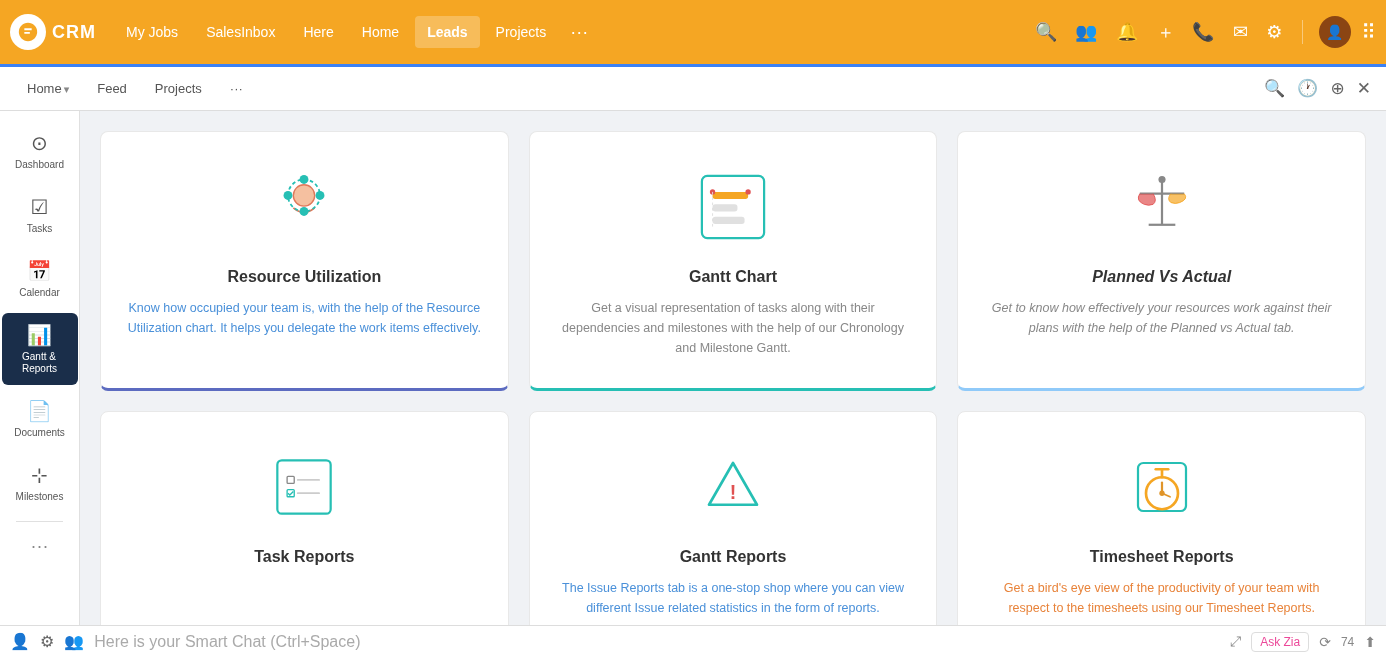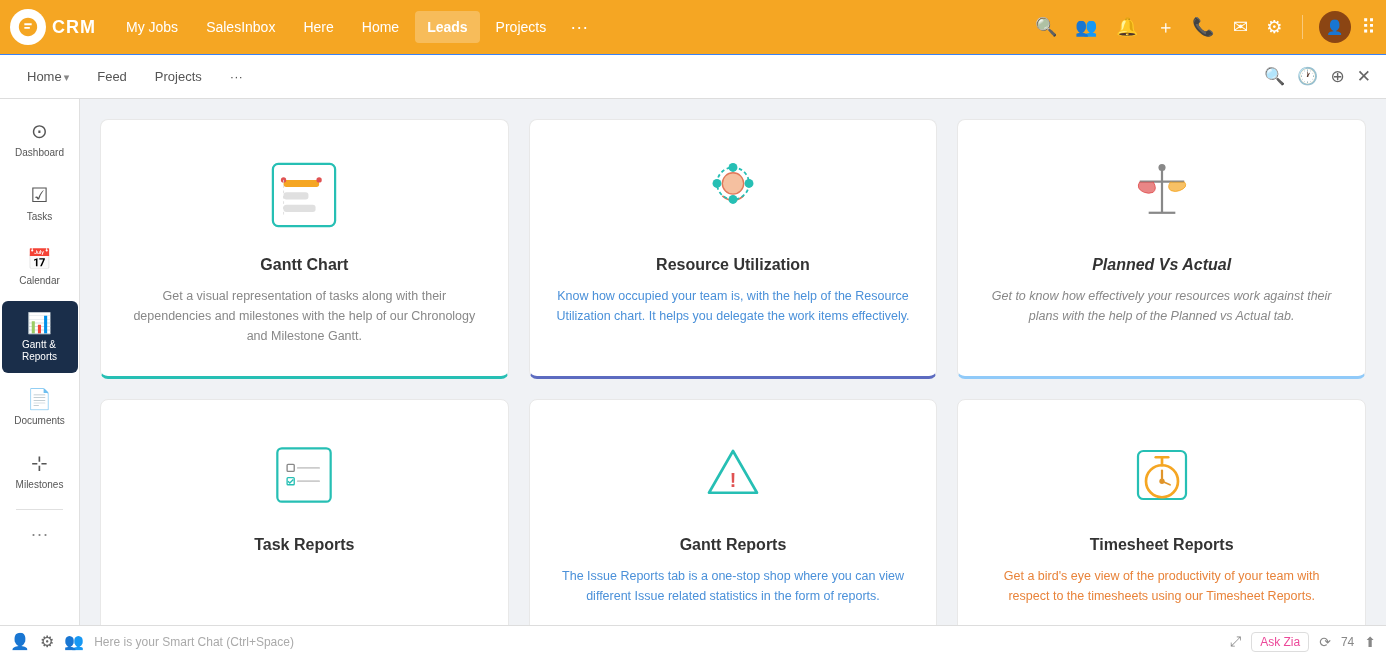--- a/index.html
+++ b/index.html
@@ -1,24 +1,24 @@
 <!DOCTYPE html>
 <html><head>
   <meta charset="utf-8">
   <style>
     * { box-sizing: border-box; margin: 0; padding: 0; }
     body { font-family: 'Segoe UI', Arial, sans-serif; background: #f0f0f0; overflow: hidden; width: 1386px; height: 657px; }
 
     
     .top-nav {
       background: #F5A623;
-      height: 55px;
+      height: 67px;
       display: flex;
       padding: 0 10px;
-      border-bottom: 1px solid #3b82f6;
+      border-bottom: 3px solid #3b82f6;
     }
     .top-nav .logo {
       display: flex;
       align-items: center;
       margin-right: 18px;
     }
     .logo-icon {
       width: 36px; height: 36px;
       background: white;
       border-radius: 50%;
@@ -335,52 +335,52 @@
     <div class="sidebar-item">
       <span class="icon">⊹</span>
       <span class="label">Milestones</span>
     </div>
     <div class="sidebar-divider"></div>
     <div class="sidebar-more">···</div>
   </div>
 
   <div class="content">
 
+    <div class="card resource">
+      <div class="card-icon-wrap resource-icon">
+        <svg viewBox="0 0 90 90" fill="none" xmlns="http://www.w3.org/2000/svg">
+          <circle cx="45" cy="32" r="12" fill="#f5c0a0" stroke="#e0785a" stroke-width="1.5"></circle>
+          <path d="M33 46 Q45 56 57 46" stroke="#e0785a" stroke-width="2" fill="none"></path>
+          <circle cx="45" cy="32" r="18" fill="none" stroke="#26bfb4" stroke-width="2" stroke-dasharray="4,3"></circle>
+          <circle cx="27" cy="32" r="5" fill="#26bfb4"></circle>
+          <circle cx="63" cy="32" r="5" fill="#26bfb4"></circle>
+          <circle cx="45" cy="14" r="5" fill="#26bfb4"></circle>
+          <circle cx="45" cy="50" r="5" fill="#26bfb4"></circle>
+        </svg>
+      </div>
+      <div class="card-title">Resource Utilization</div>
+      <div class="card-desc blue">Know how occupied your team is, with the help of the Resource Utilization chart. It helps you delegate the work items effectively.</div>
+    </div>
+
     <div class="card gantt">
       <div class="card-icon-wrap gantt-icon">
         <svg viewBox="0 0 90 90" fill="none" xmlns="http://www.w3.org/2000/svg">
           <rect x="10" y="10" width="70" height="70" rx="6" fill="white" stroke="#26bfb4" stroke-width="2.5"></rect>
           <rect x="22" y="28" width="40" height="8" rx="3" fill="#f5a623"></rect>
           <rect x="22" y="42" width="28" height="8" rx="3" fill="#e0e0e0"></rect>
           <rect x="22" y="56" width="36" height="8" rx="3" fill="#e0e0e0"></rect>
           <circle cx="22" cy="28" r="3" fill="#e05252"></circle>
           <circle cx="62" cy="28" r="3" fill="#e05252"></circle>
           <line x1="22" y1="28" x2="22" y2="70" stroke="#ddd" stroke-width="1" stroke-dasharray="3,3"></line>
         </svg>
       </div>
       <div class="card-title">Gantt Chart</div>
       <div class="card-desc">Get a visual representation of tasks along with their dependencies and milestones with the help of our Chronology and Milestone Gantt.</div>
     </div>
 
-    <div class="card resource">
-      <div class="card-icon-wrap resource-icon">
-        <svg viewBox="0 0 90 90" fill="none" xmlns="http://www.w3.org/2000/svg">
-          <circle cx="45" cy="32" r="12" fill="#f5c0a0" stroke="#e0785a" stroke-width="1.5"></circle>
-          <path d="M33 46 Q45 56 57 46" stroke="#e0785a" stroke-width="2" fill="none"></path>
-          <circle cx="45" cy="32" r="18" fill="none" stroke="#26bfb4" stroke-width="2" stroke-dasharray="4,3"></circle>
-          <circle cx="27" cy="32" r="5" fill="#26bfb4"></circle>
-          <circle cx="63" cy="32" r="5" fill="#26bfb4"></circle>
-          <circle cx="45" cy="14" r="5" fill="#26bfb4"></circle>
-          <circle cx="45" cy="50" r="5" fill="#26bfb4"></circle>
-        </svg>
-      </div>
-      <div class="card-title">Resource Utilization</div>
-      <div class="card-desc blue">Know how occupied your team is, with the help of the Resource Utilization chart. It helps you delegate the work items effectively.</div>
-    </div>
-
     <div class="card planned">
       <div class="card-icon-wrap planned-icon">
         <svg viewBox="0 0 90 90" fill="none" xmlns="http://www.w3.org/2000/svg">
 
           <line x1="45" y1="15" x2="45" y2="65" stroke="#888" stroke-width="2.5"></line>
           <line x1="20" y1="30" x2="70" y2="30" stroke="#888" stroke-width="2.5"></line>
 
           <path d="M20 30 Q15 38 25 42 Q30 44 35 42 Q40 38 35 30" fill="#e05252" fill-opacity="0.7" stroke="#e05252" stroke-width="1"></path>
 
           <path d="M70 30 Q75 36 65 40 Q60 42 55 40 Q50 36 55 30" fill="#f5a623" fill-opacity="0.7" stroke="#f5a623" stroke-width="1"></path>
@@ -435,21 +435,21 @@
       <div class="card-desc orange">Get a bird's eye view of the productivity of your team with respect to the timesheets using our Timesheet Reports.</div>
     </div>
 
   </div>
 </div>
 
 <div class="bottom-bar">
   <span style="font-size:16px;">👤</span>
   <span style="font-size:16px;">⚙</span>
   <span style="font-size:16px;">👥</span>
-  <span style="font-size:12px; color:#aaa;">Here is your Smart Chat (Ctrl+Space)</span>
+  <span style="font-size:16px; color:#aaa;">Here is your Smart Chat (Ctrl+Space)</span>
   <div class="bottom-bar-right">
     <span style="font-size:14px; color:#888;">⤢</span>
     <span style="font-size:12px; color:#ec4899; border:1px solid #ddd; padding:2px 8px; border-radius:4px; cursor:pointer;">Ask Zia</span>
     <span style="font-size:14px; color:#888;">⟳</span>
     <span style="font-size:12px; color:#888;">74</span>
     <span style="font-size:14px; color:#888;">⬆</span>
   </div>
 </div>
 
 </body></html>

